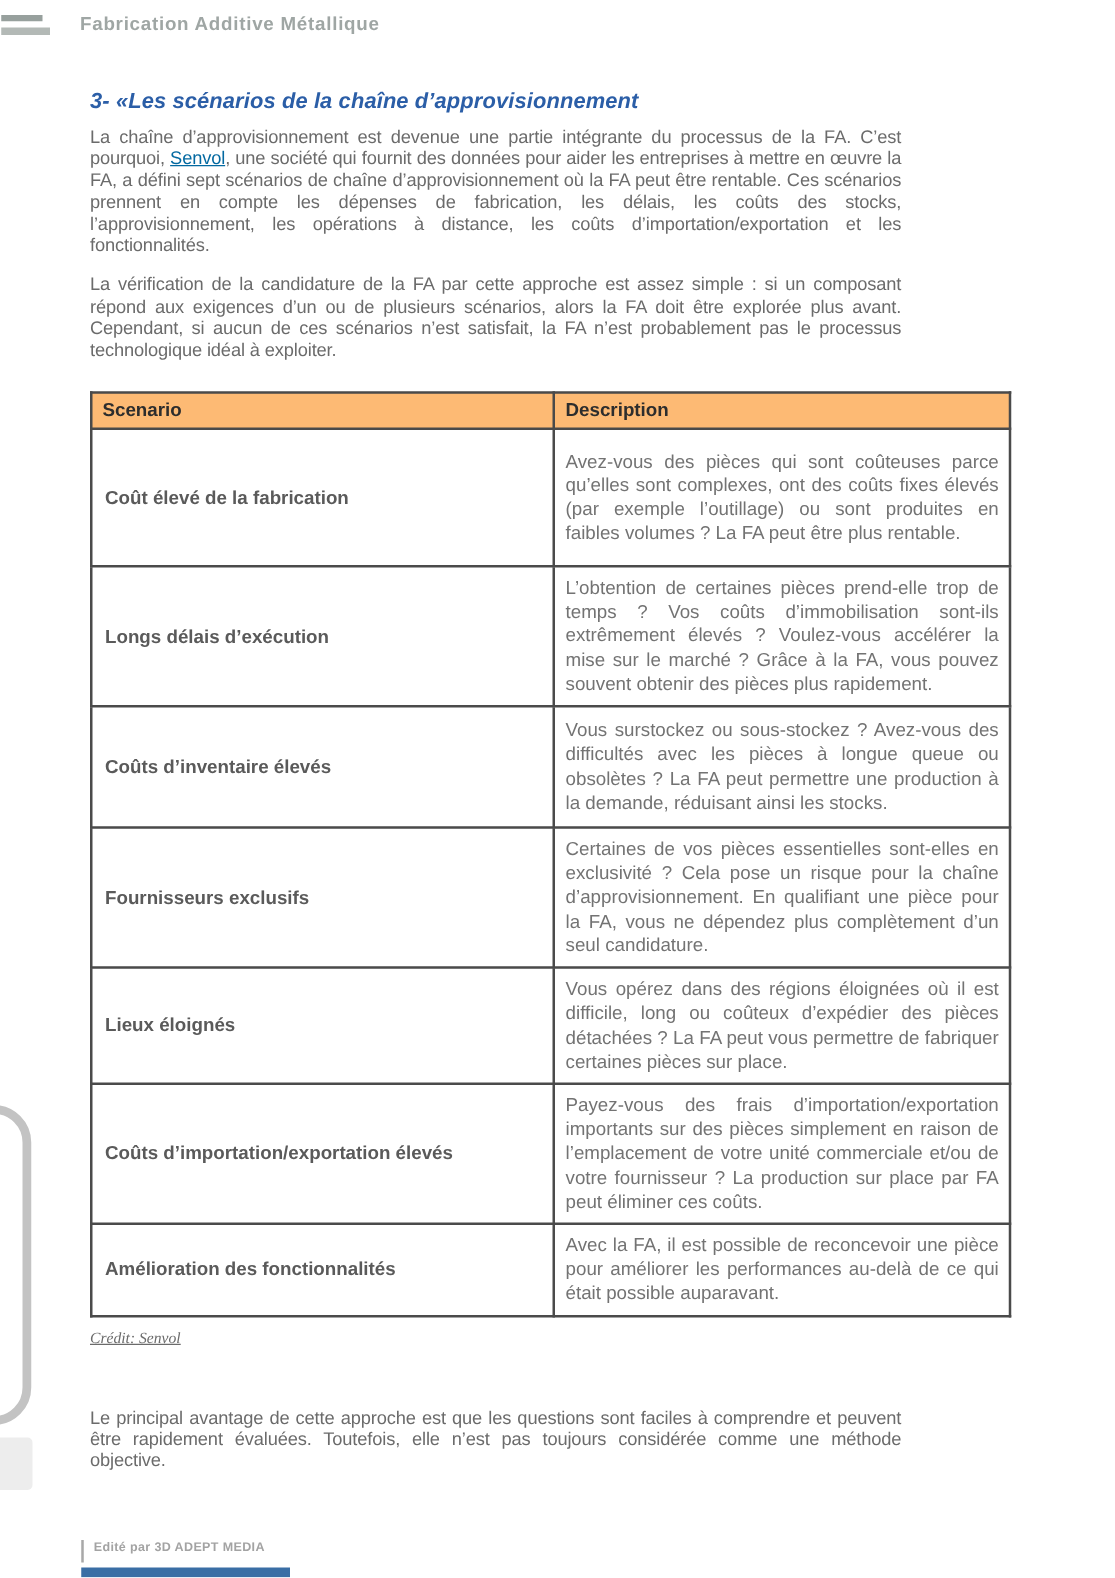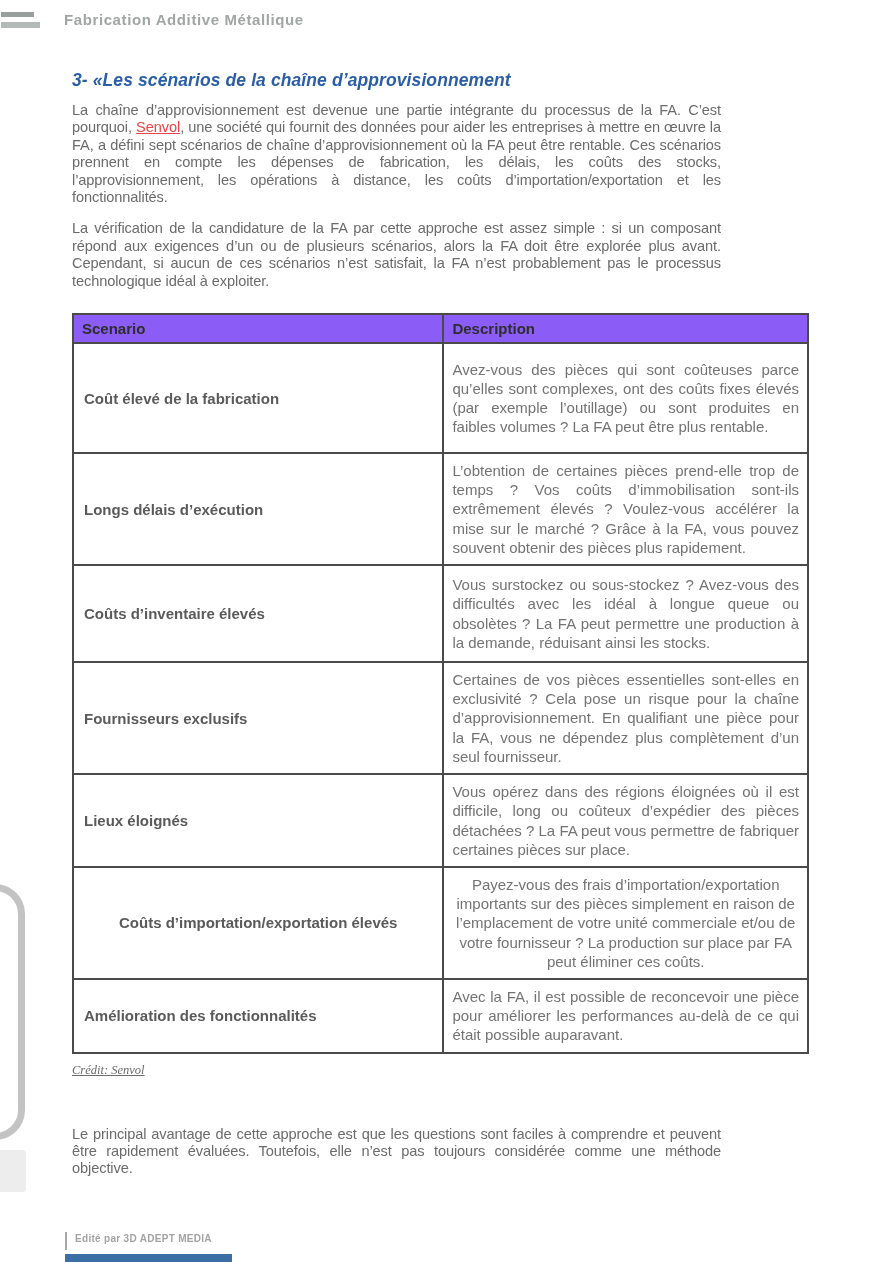--- a/index.html
+++ b/index.html
@@ -30,58 +30,58 @@
   .section-heading {
     font-size: 17.5px; font-weight: bold; font-style: italic;
     color: #2b5ea7; letter-spacing: .1px;
   }
   .para {
     margin-top: 11px;
     font-size: 14.6px; line-height: 17.4px;
     text-align: justify; color: #6b6b6b; letter-spacing: -0.1px;
   }
   .para.second { margin-top: 14px; }
-  .link { color: #ef4444; text-decoration: underline; cursor: pointer; }
+  .link { color: #0369a1; text-decoration: underline; cursor: pointer; }
 
   
   table.scenarios {
     margin-top: 23px;
     width: 737px;
     border-collapse: collapse;
     table-layout: fixed;
   }
   table.scenarios col.c1 { width: 50.4%; }
   table.scenarios col.c2 { width: 49.6%; }
   table.scenarios th, table.scenarios td {
     border: 2px solid #4a4a4a;
     vertical-align: middle;
   }
   table.scenarios th {
-    background: #8b5cf6;
+    background: #fdba74;
     height: 29px;
     text-align: left;
     padding: 2px 8px;
     font-size: 15px; font-weight: bold; color: #2d2d2d;
   }
   td.scenario-cell {
     padding: 6px 10px;
     font-size: 15px; color: #5a5a5a; font-weight: bold;
   }
   td.desc-cell {
     padding: 7px 8px;
     font-size: 15px; line-height: 19.2px;
     text-align: justify; color: #737373;
     vertical-align: middle;
   }
   tr.r1 td { height: 110px; }
   tr.r2 td { height: 103px; }
   tr.r3 td { height: 97px; }
   tr.r4 td { height: 97px; }
   tr.r5 td { height: 89px; }
-  tr.r6 td { height: 99px; text-align: center; }
+  tr.r6 td { height: 99px; }
   tr.r7 td { height: 69px; }
 
   .credit {
     margin-top: 9px;
     font-size: 12.5px; font-style: italic;
     color: #6b6b6b; text-decoration: underline;
     display: inline-block; cursor: pointer; font-family: Liberation Serif, serif;
   }
   .para.third { margin-top: 48px; }
 
@@ -154,25 +154,25 @@
         <tr class="r1">
           <td class="scenario-cell">Coût élevé de la fabrication</td>
           <td class="desc-cell">Avez-vous des pièces qui sont coûteuses parce qu’elles sont complexes, ont des coûts fixes élevés (par exemple l’outillage) ou sont produites en faibles volumes ? La FA peut être plus rentable.</td>
         </tr>
         <tr class="r2">
           <td class="scenario-cell">Longs délais d’exécution</td>
           <td class="desc-cell">L’obtention de certaines pièces prend-elle trop de temps ? Vos coûts d’immobilisation sont-ils extrêmement élevés ? Voulez-vous accélérer la mise sur le marché ? Grâce à la FA, vous pouvez souvent obtenir des pièces plus rapidement.</td>
         </tr>
         <tr class="r3">
           <td class="scenario-cell">Coûts d’inventaire élevés</td>
-          <td class="desc-cell">Vous surstockez ou sous-stockez ? Avez-vous des difficultés avec les idéal à longue queue ou obsolètes ? La FA peut permettre une production à la demande, réduisant ainsi les stocks.</td>
+          <td class="desc-cell">Vous surstockez ou sous-stockez ? Avez-vous des difficultés avec les pièces à longue queue ou obsolètes ? La FA peut permettre une production à la demande, réduisant ainsi les stocks.</td>
         </tr>
         <tr class="r4">
           <td class="scenario-cell">Fournisseurs exclusifs</td>
-          <td class="desc-cell">Certaines de vos pièces essentielles sont-elles en exclusivité ? Cela pose un risque pour la chaîne d’approvisionnement. En qualifiant une pièce pour la FA, vous ne dépendez plus complètement d’un seul fournisseur.</td>
+          <td class="desc-cell">Certaines de vos pièces essentielles sont-elles en exclusivité ? Cela pose un risque pour la chaîne d’approvisionnement. En qualifiant une pièce pour la FA, vous ne dépendez plus complètement d’un seul candidature.</td>
         </tr>
         <tr class="r5">
           <td class="scenario-cell">Lieux éloignés</td>
           <td class="desc-cell">Vous opérez dans des régions éloignées où il est difficile, long ou coûteux d’expédier des pièces détachées ? La FA peut vous permettre de fabriquer certaines pièces sur place.</td>
         </tr>
         <tr class="r6">
           <td class="scenario-cell">Coûts d’importation/exportation élevés</td>
           <td class="desc-cell">Payez-vous des frais d’importation/exportation importants sur des pièces simplement en raison de l’emplacement de votre unité commerciale et/ou de votre fournisseur ? La production sur place par FA peut éliminer ces coûts.</td>
         </tr>
         <tr class="r7">

